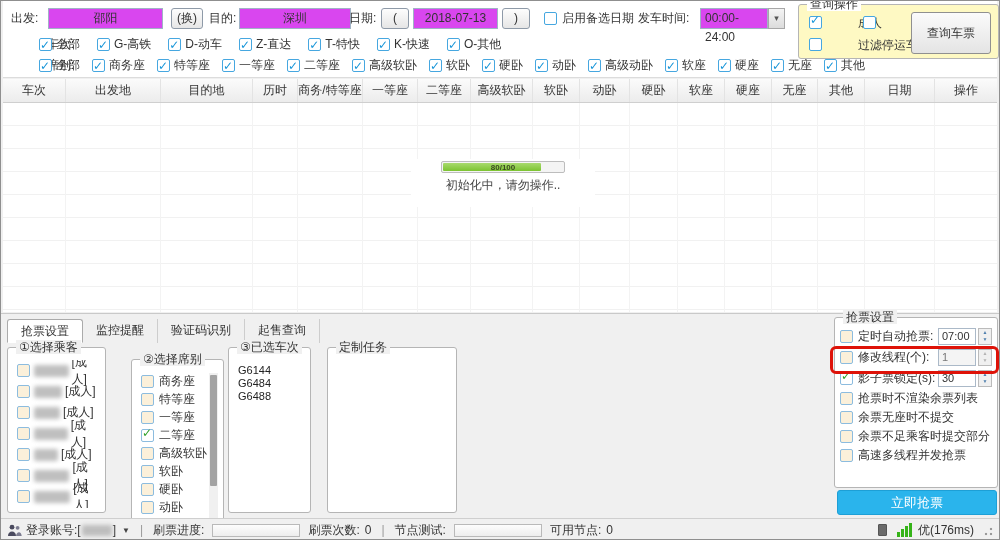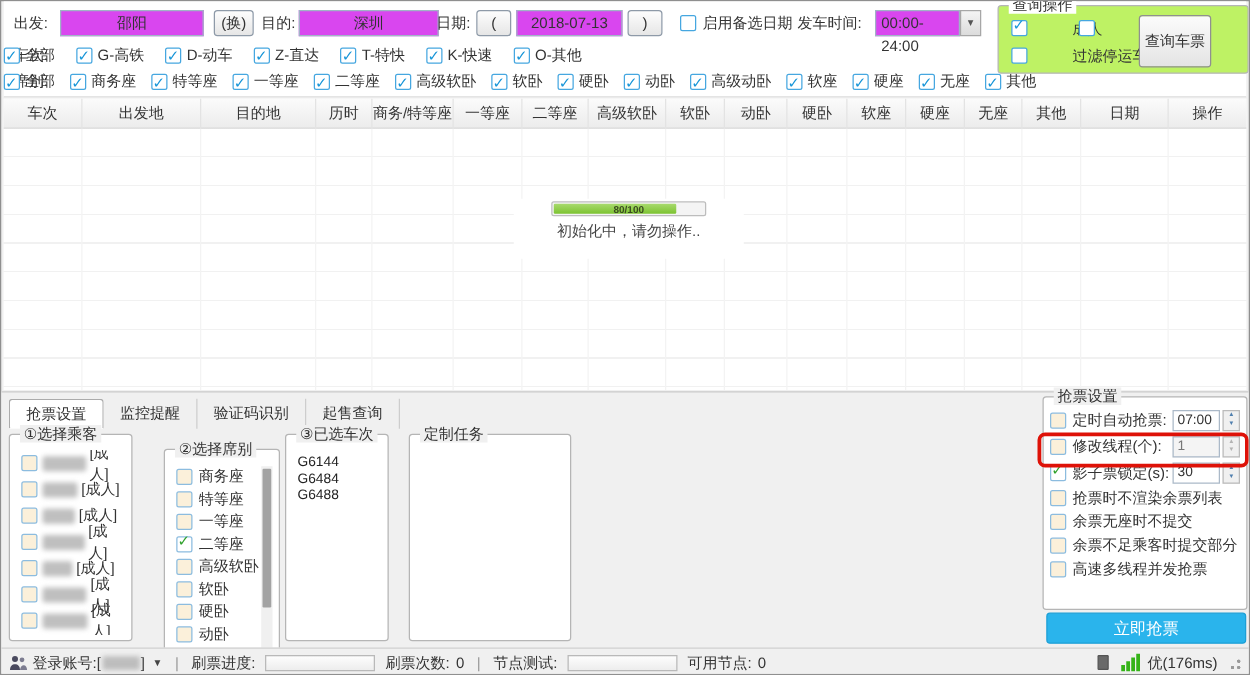--- a/index.html
+++ b/index.html
@@ -2,21 +2,21 @@
 <html><head>
 <meta charset="utf-8">
 <style>
   html,body{margin:0;padding:0;background:#d8d8d8;}
   *{box-sizing:border-box;}
   .window{position:relative;width:1000px;height:540px;background:#f0f0f0;border:1px solid #8f8f8f;
     font-family:"Liberation Sans","DejaVu Sans",sans-serif;font-size:12px;color:#333;overflow:hidden;}
 
   
   .top-panel{position:absolute;left:2px;top:0;width:994px;height:77px;background:#fff;border-bottom:1px solid #dcdcdc;}
-  .qrow{position:absolute;left:0;width:100%;height:22px;}
+  .qrow{position:absolute;left:0;width:100%;height:22px;padding-left:36px;}
   .qrow>*{position:absolute;top:0;height:21px;line-height:21px;}
   .lbl{color:#333;}
   .tbx{border:1px solid #a0b3c6;background:#d946ef;text-align:center;line-height:19px;height:21px;}
   .sbtn{border:1px solid #8e9aa8;border-radius:3px;background:linear-gradient(#fdfdfd,#e6e6e6);
     text-align:center;line-height:19px;height:21px;cursor:default;}
   .combo{text-align:left;padding-left:4px;}
   .combo-btn{width:17px;height:21px;border:1px solid #a7a7a7;background:linear-gradient(#f4f4f4,#dcdcdc);
     text-align:center;line-height:19px;font-size:9px;color:#555;}
   .flexrow{display:flex;align-items:center;}
   .lbl2{flex:none;margin-left:8px;margin-right:8px;}
@@ -31,24 +31,24 @@
   .cb.checked::after{content:"✓";position:absolute;left:0px;top:-4px;font-size:12px;font-weight:bold;color:#1795d8;}
   .cb.cream{background:#fbf0da;border-color:#8cbcdf;}
   .cb.cream.checked{background:#fff;}
   .cb.green.checked::after{color:#2fa12b;}
   .cbpos{position:absolute;top:4px;}
 
   .groupbox{position:absolute;border:1px solid #b5b5b5;border-radius:3px;}
   .legend{position:absolute;top:-8px;left:8px;background:#f0f0f0;padding:0 3px;line-height:14px;white-space:nowrap;}
   .legend.onwhite{background:#fff;}
 
-  .query-group{left:795px;top:3px;width:201px;height:55px;background:#bef264;}
+  .query-group{left:795px;top:3px;width:201px;height:55px;background:#fef9c3;}
   .qg-cb{position:absolute;}
   .qg-lbl{position:absolute;line-height:14px;margin-left:31px;}
-  .query-btn{position:absolute;left:112px;top:7px;width:58px;height:42px;border:1px solid #909090;border-radius:3px;
+  .query-btn{position:absolute;left:112px;top:7px;width:80px;height:42px;border:1px solid #909090;border-radius:3px;
     background:linear-gradient(#fbfbfb,#e4e4e4);text-align:center;line-height:40px;font-family:Liberation Serif, serif;}
 
   
   .rtable{position:absolute;left:2px;top:78px;width:994px;height:233px;background:#fff;}
   .cols{display:flex;}
   .thead{height:24px;background:linear-gradient(#fbfbfb,#ececec);border-bottom:1px solid #cfcfcf;}
   .th{flex:none;text-align:center;line-height:23px;border-right:1px solid #e3e3e3;overflow:hidden;white-space:nowrap;}
   .tbody{position:absolute;left:0;top:24px;right:0;bottom:0;
     background:repeating-linear-gradient(to bottom,#fff 0 22px,#f1f1f1 22px 23px);}
   .gridcols{height:100%;}

